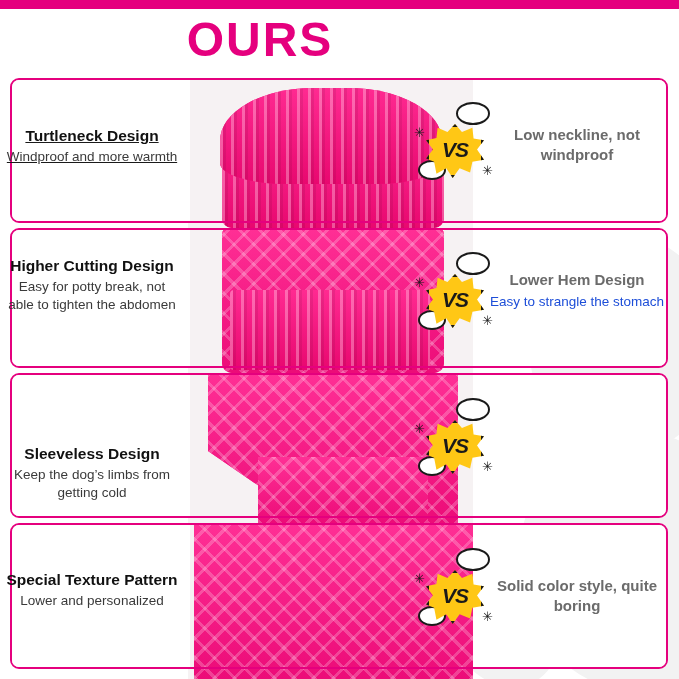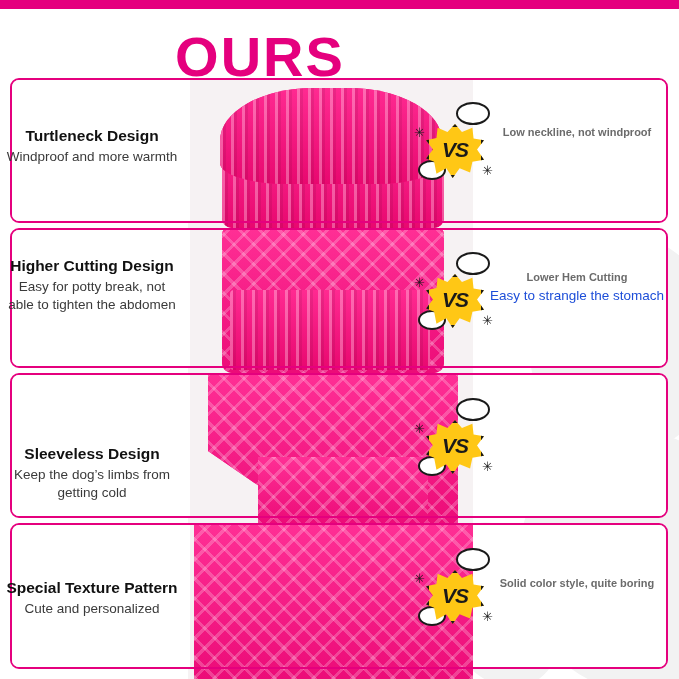--- a/index.html
+++ b/index.html
@@ -29,26 +29,26 @@
     border-radius: 50%;
     z-index: 0;
   }
   .blob-1 { right: -40px; top: 235px; width: 190px; height: 220px; }
   .blob-2 { right: -70px; top: 430px; width: 230px; height: 260px; }
   .blob-3 { right: 120px; top: 520px; width: 120px; height: 170px; transform: rotate(-20deg); }
 
   
   .heading-ours {
     position: absolute;
-    top: 24px; left: 100px;
+    top: 12px; left: 100px;
     width: 320px;
     text-align: center;
     color: #e5007e;
     font-weight: bold;
-    font-size: 56px;
+    font-size: 48px;
     letter-spacing: 2px;
     z-index: 4;
   }
   .heading-others {
     position: absolute;
     top: 34px; left: 455px;
     width: 215px;
     text-align: center;
     color: #6b6b6b;
     font-weight: bold;
@@ -162,21 +162,21 @@
   }
   .txt-right {
     position: absolute;
     right: 4px; width: 196px;
     text-align: center;
     color: #5f5f5f;
     z-index: 5;
   }
   .t-title { font-size: 15.5px; font-weight: bold; line-height: 1.25; color: #111111; }
   .t-sub  { font-size: 13.5px; line-height: 1.3; color: #3a3a3a; margin-top: 3px; }
-  .r-title { font-size: 11px; font-weight: bold; line-height: 1.3; color: #6b6b6b; }
+  .r-title { font-size: 15px; font-weight: bold; line-height: 1.3; color: #6b6b6b; }
 
   
   .vs-wrap {
     position: absolute;
     width: 96px; height: 96px;
     z-index: 6;
   }
   .vs-burst {
     position: absolute; left: 18px; top: 22px;
     width: 58px; height: 54px;
@@ -255,21 +255,21 @@
       <div class="texture-block">
           <div class="knit cable"></div>
         </div>
     </div>
   </div>
 
   <div class="card card-1">
     <div class="card-white-left"></div>
     <div class="card-white-right"></div>
   </div>
-  <div class="txt-left" style="top:126px;">
+  <div class="txt-left" style="top:126px;text-decoration:underline;">
     <div class="t-title">Turtleneck Design</div>
     <div class="t-sub">Windproof and more warmth</div>
   </div>
   <div class="txt-right" style="top:125px;">
     <div class="r-title">Low neckline, not windproof</div>
   </div>
   <div class="vs-wrap" style="left:408px; top:102px;">
     <div class="cloud cloud-a"></div>
     <div class="cloud cloud-b"></div>
     <div class="spark spark-1">✳</div>
@@ -281,21 +281,21 @@
 
   <div class="card card-2">
     <div class="card-white-left"></div>
     <div class="card-white-right"></div>
   </div>
   <div class="txt-left" style="top:256px;">
     <div class="t-title">Higher Cutting Design</div>
     <div class="t-sub">Easy for potty break, not able to tighten the abdomen</div>
   </div>
   <div class="txt-right" style="top:270px;">
-    <div class="r-title">Lower Hem Cutting</div>
+    <div class="r-title">Lower Hem Design</div>
     <div class="t-sub" style="color:#1d4ed8;">Easy to strangle the stomach</div>
   </div>
   <div class="vs-wrap" style="left:408px; top:252px;">
     <div class="cloud cloud-a"></div>
     <div class="cloud cloud-b"></div>
     <div class="spark spark-1">✳</div>
     <div class="spark spark-2">✳</div>
     <div class="vs-burst">
       <span class="vs-text">VS</span>
     </div>
@@ -316,23 +316,23 @@
     <div class="spark spark-2">✳</div>
     <div class="vs-burst">
       <span class="vs-text">VS</span>
     </div>
   </div>
 
   <div class="card card-4">
     <div class="card-white-left"></div>
     <div class="card-white-right"></div>
   </div>
-  <div class="txt-left" style="top:570px;margin-top:8px;">
+  <div class="txt-left" style="top:570px;">
     <div class="t-title">Special Texture Pattern</div>
-    <div class="t-sub">Cute and personalized</div>
+    <div class="t-sub">Lower and personalized</div>
   </div>
   <div class="txt-right" style="top:576px;">
     <div class="r-title">Solid color style, quite boring</div>
   </div>
   <div class="vs-wrap" style="left:408px; top:548px;">
     <div class="cloud cloud-a"></div>
     <div class="cloud cloud-b"></div>
     <div class="spark spark-1">✳</div>
     <div class="spark spark-2">✳</div>
     <div class="vs-burst">

